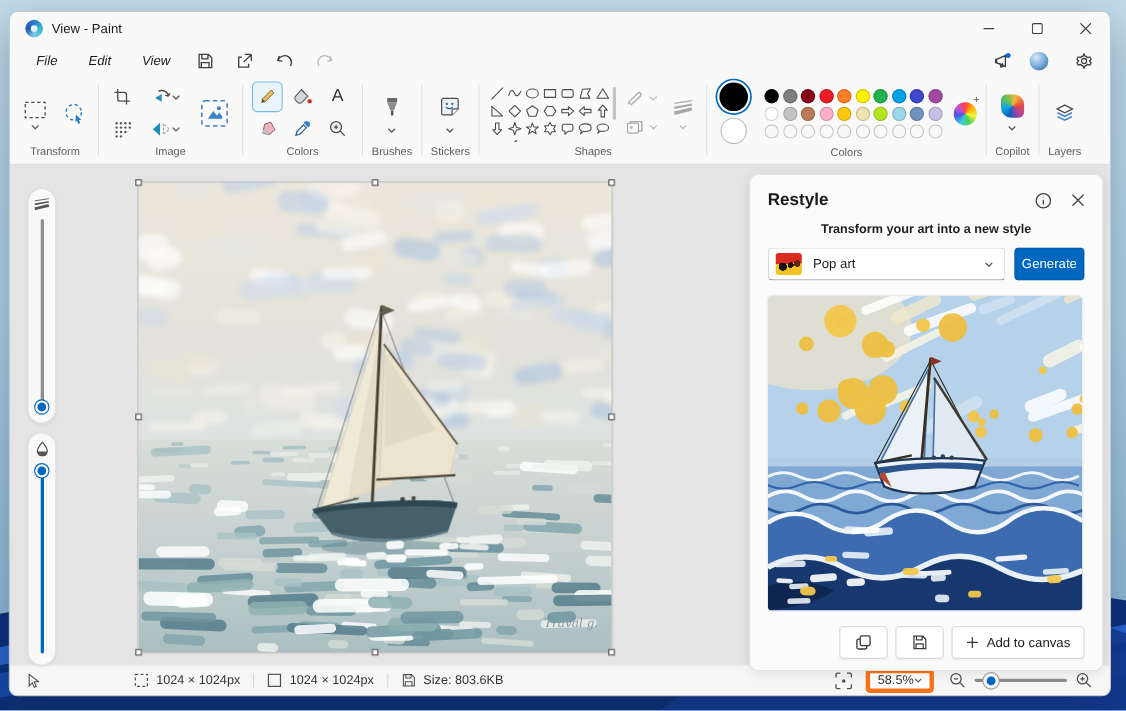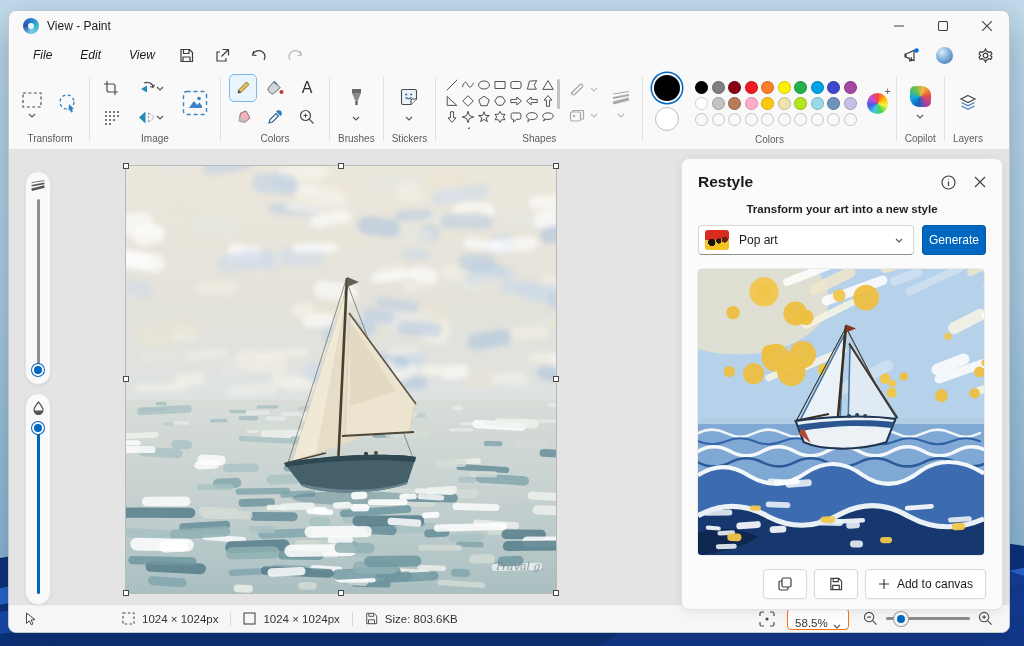--- a/index.html
+++ b/index.html
@@ -119,22 +119,22 @@
   .pf-btn.ico { width:44px; }
   .pf-btn.wide { padding:0 12px; gap:7px;text-align:right; }
   .pf-btn svg { stroke:#3c3c3c; fill:none; stroke-width:1.2; }
 
   
   .statusbar { height:28px; flex:0 0 auto; background:#f6f6f6; border-top:1px solid #e2e2e2;
     display:flex; align-items:center; font-size:11.5px; color:#333; }
   .sb-item { display:flex; align-items:center; gap:7px; }
   .sb-sep { width:1px; height:14px; background:#d8d8d8; margin:0 12px; }
   .sb-item svg { stroke:#4c4c4c; fill:none; stroke-width:1.1; }
-  .zoom-dd { width:62px; height:22px; background:#fff; border:1px solid #f97316; border-radius:4px;
-    display:flex; align-items:flex-end; padding:0 7px; margin:0 14px 0 12px; }
+  .zoom-dd { width:62px; height:22px; background:#fff; border:4px solid #f97316; border-radius:4px;
+    display:flex; align-items:center; padding:0 7px; margin:0 14px 0 12px; }
   .zoom-dd span { font-size:11.5px; }
   .zslider { position:relative; width:84px; height:3px; background:#8a8a8a; border-radius:2px; margin:0 8px; }
   .zthumb { position:absolute; top:-5.5px; width:14px; height:14px; border-radius:50%; background:#0067c0; border:3px solid #f6f6f6; box-shadow:0 0 0 1px #9a9a9a; }
 </style>
 </head>
 <body>
 
 <svg id="bloom" viewBox="0 0 1024 140" preserveAspectRatio="none">
   <path d="M0 52 Q180 18 380 44 Q600 72 820 38 Q930 22 1024 40 L1024 140 L0 140 Z" fill="#0a2f78"></path>
   <path d="M-20 95 Q260 30 560 78 Q820 118 1060 62" stroke="#2e6de0" stroke-width="16" fill="none" opacity="0.85"></path>

